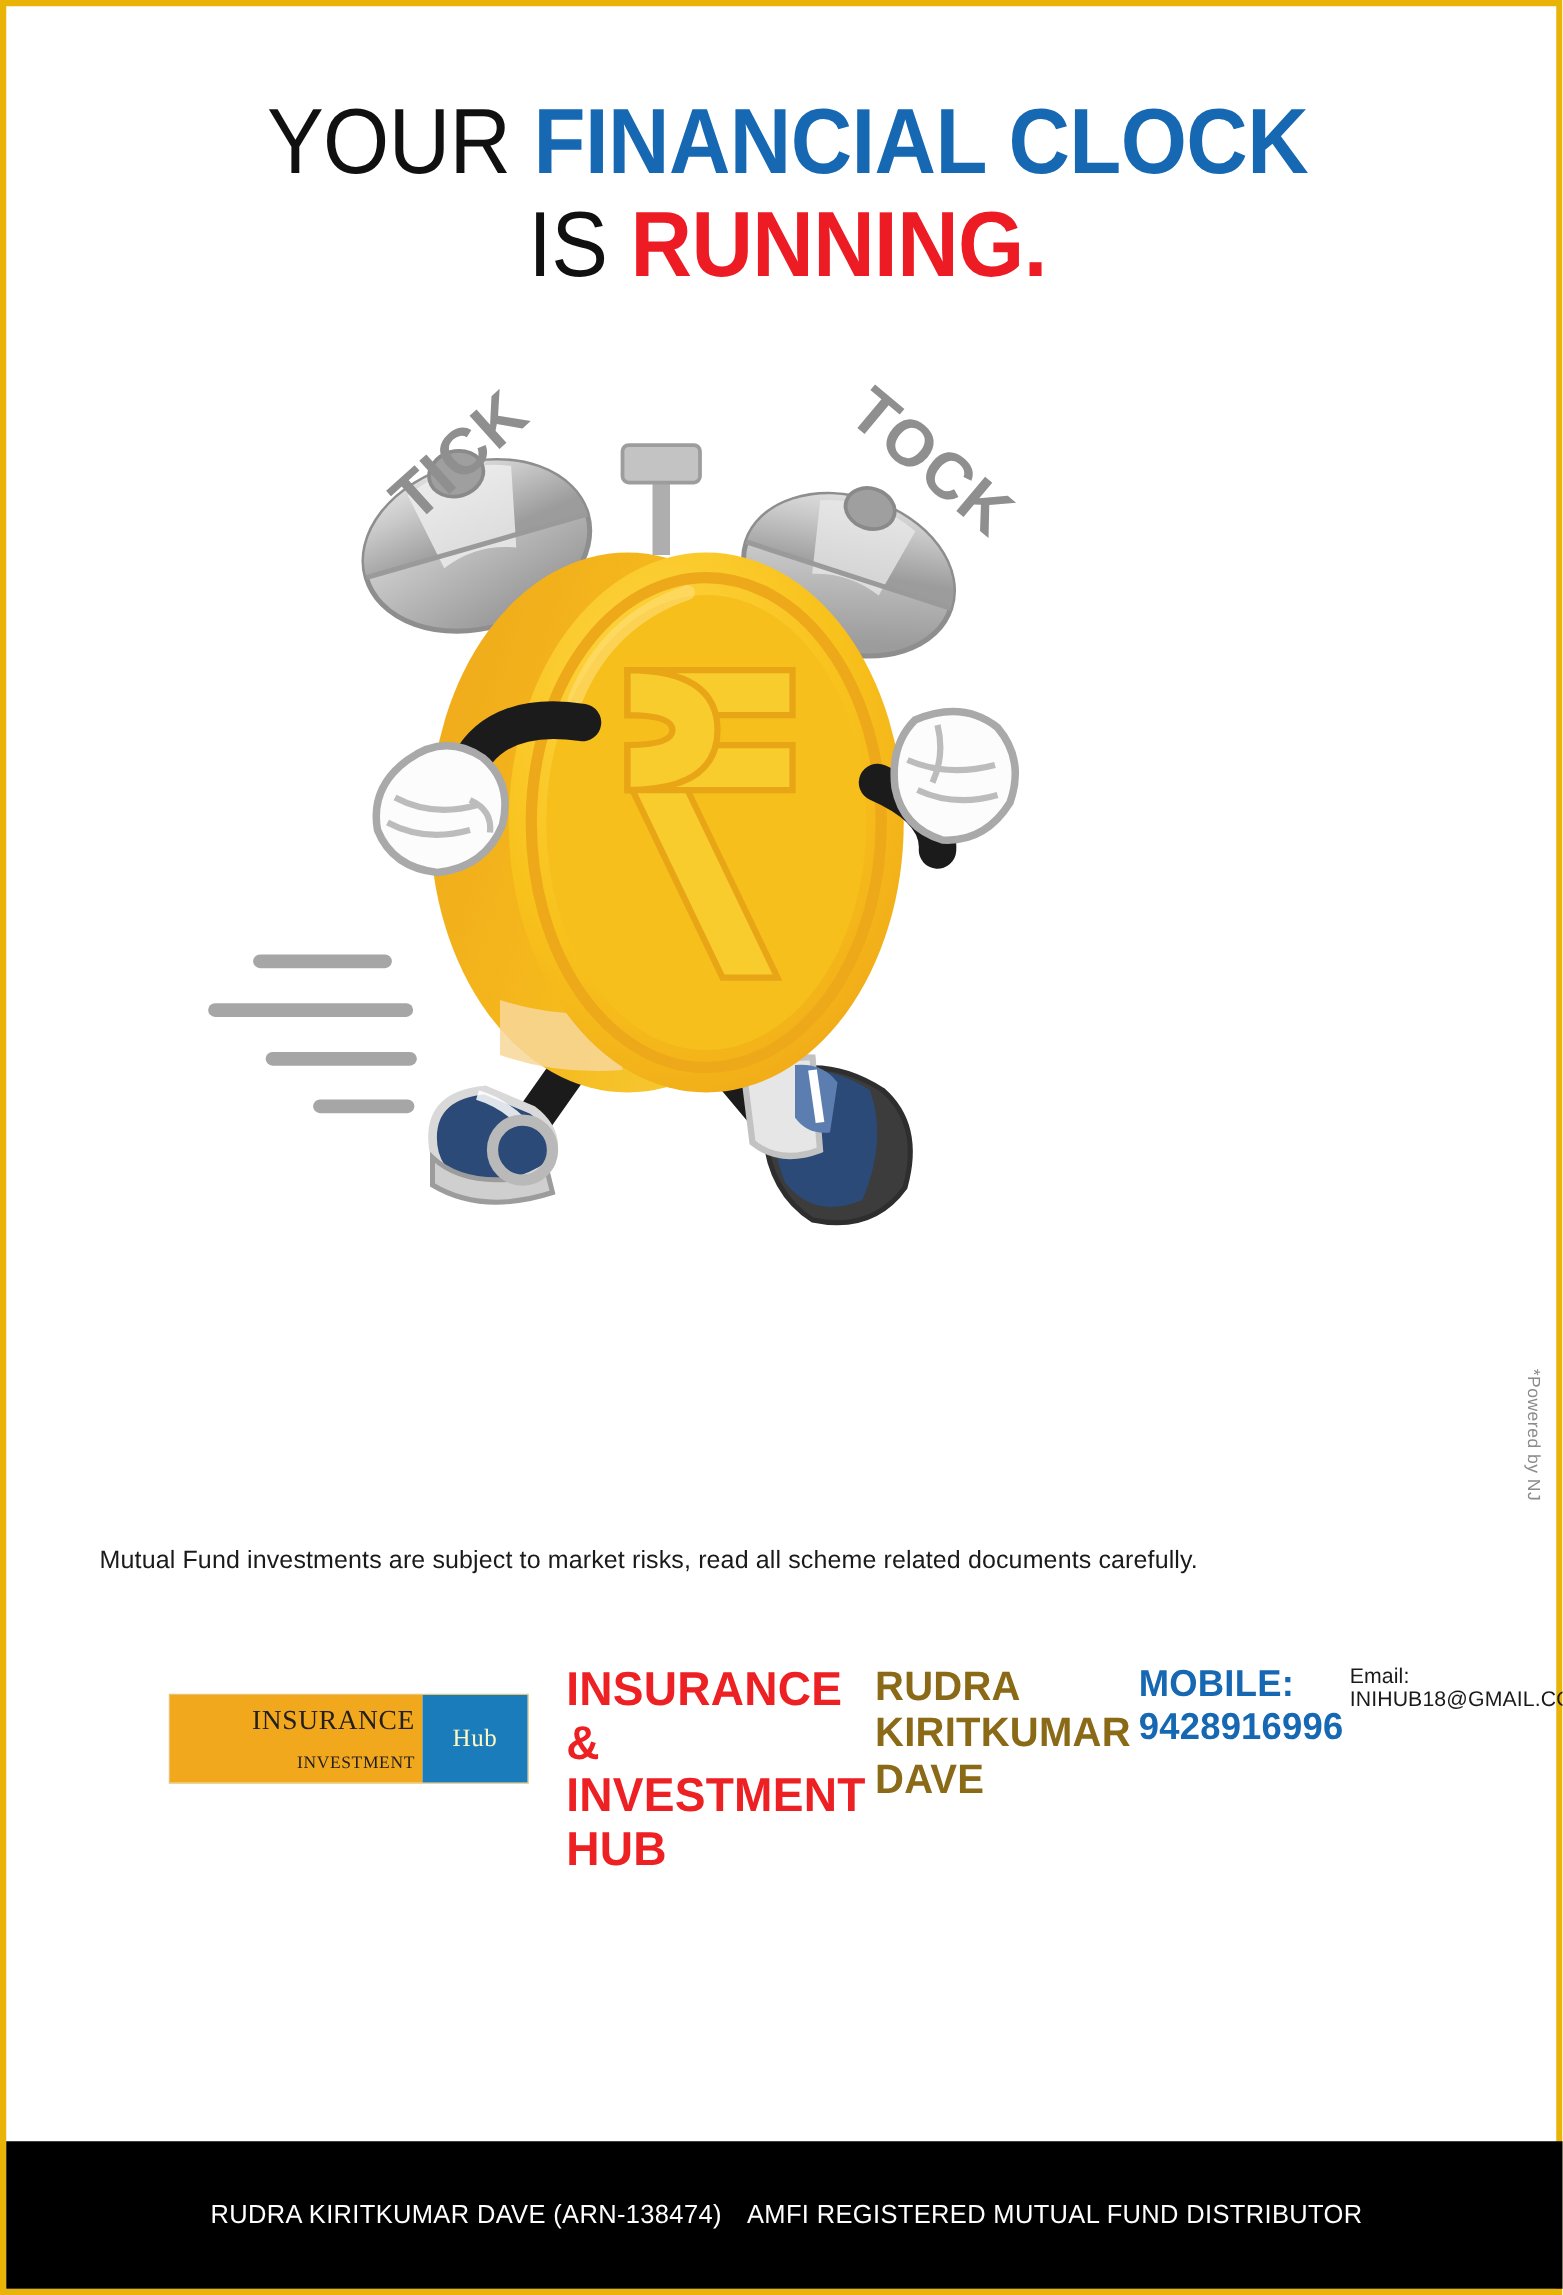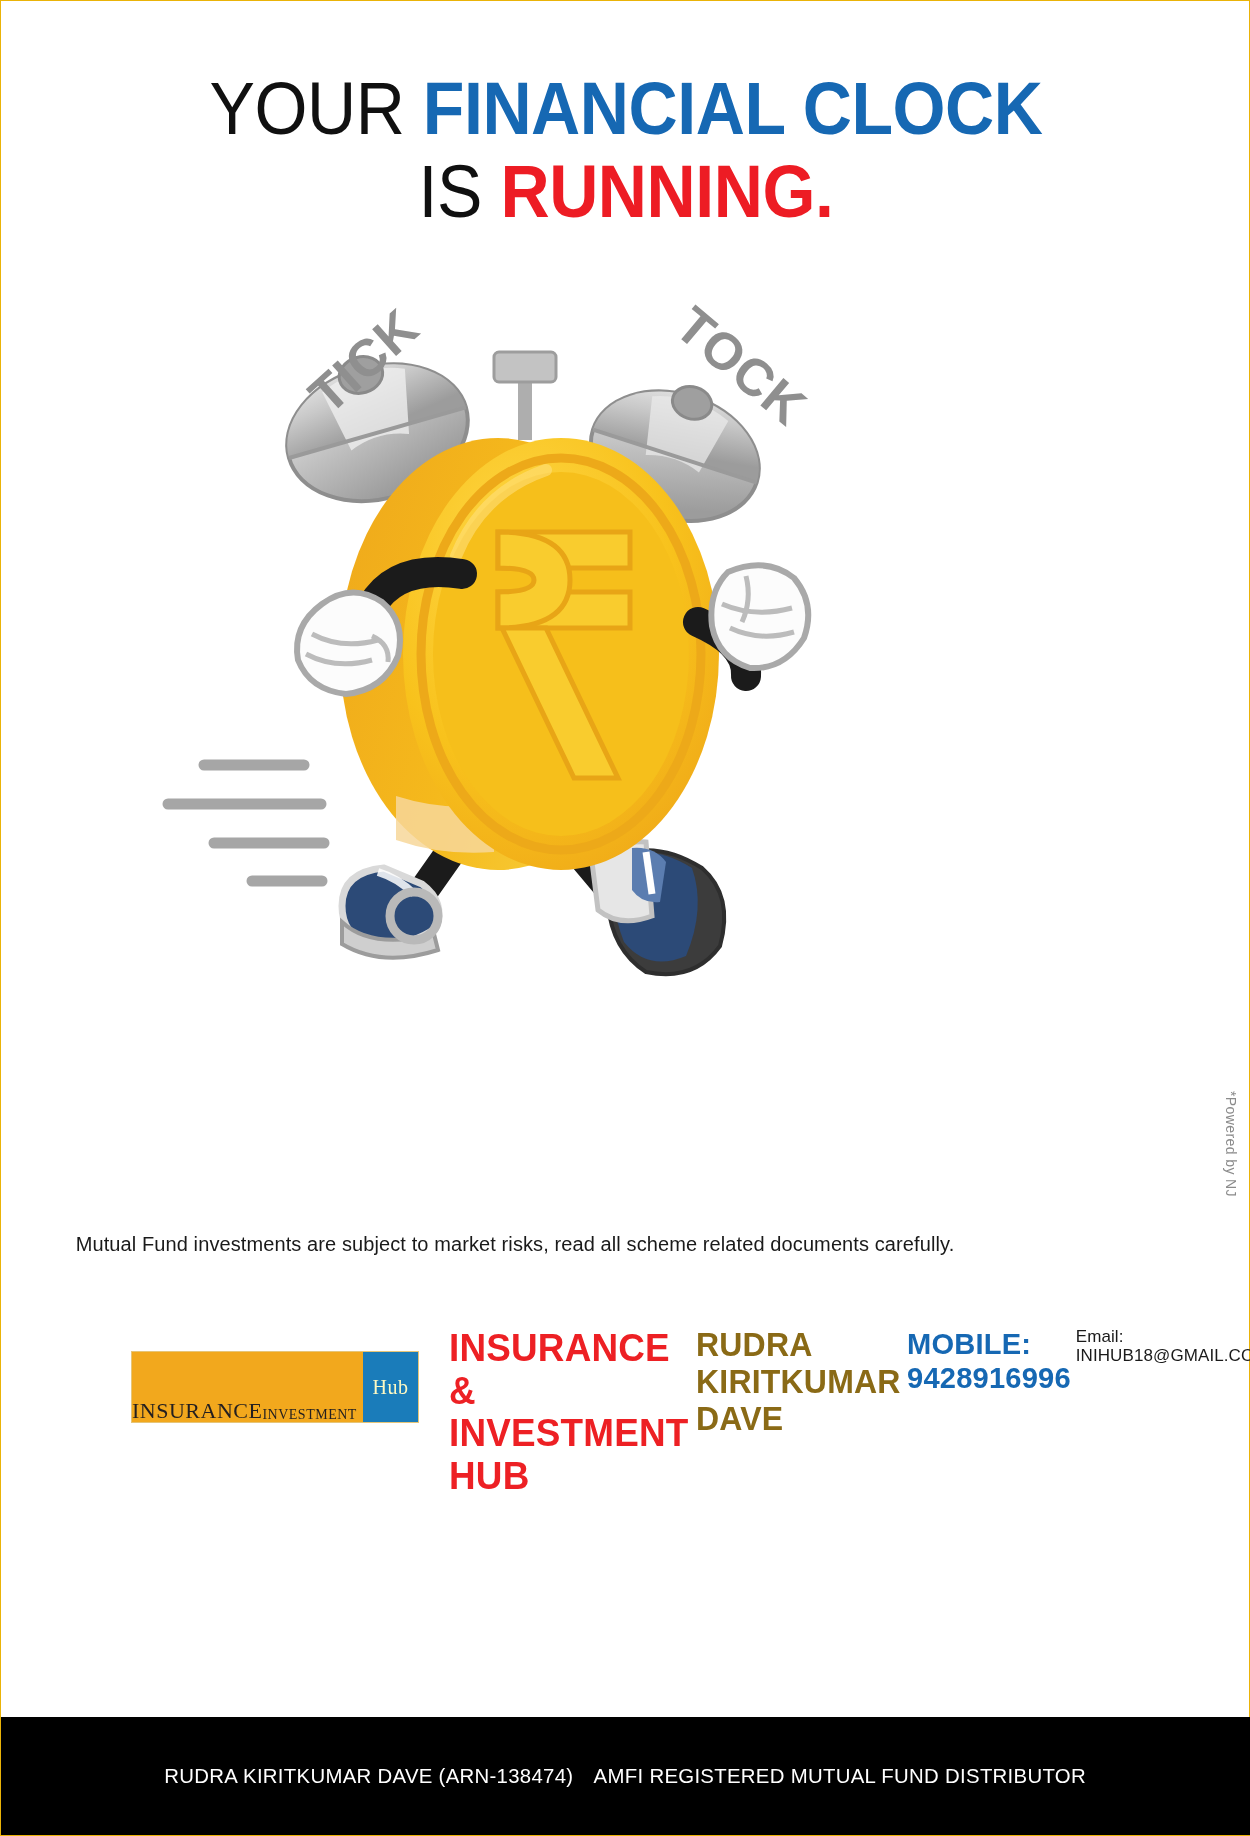--- a/index.html
+++ b/index.html
@@ -6,21 +6,21 @@
   body{
     width:1250px;height:1836px;
     background:#ffffff;
     font-family:"Liberation Sans", sans-serif;
     position:relative;
     overflow:hidden;
   }
   .poster{
     position:absolute;inset:0;
     background:#ffffff;
-    border:1px solid #eab308;
+    border:5px solid #eab308;
     box-sizing:border-box;
   }
 
   
   .headline{
     position:absolute;top:72px;left:0;width:1250px;
     text-align:center;
     line-height:0.98;
   }
   .hl-line{
@@ -103,21 +103,21 @@
   .logo{
     width:288px;height:72px;
     display:flex;flex-shrink:0;
     margin-top:24px;
     border:1px solid #e6c578;
     box-sizing:border-box;
   }
   .logo-left{
     background:#f2a81d;
     flex:1;
-    display:flex;
+    display:flex;flex-direction:column;
     justify-content:center;align-items:flex-end;
     padding-right:6px;
   }
   .logo-l1,.logo-l2{
     font-family:"Liberation Serif", serif;
     color:#231f20;
     line-height:1.0;
     letter-spacing:0.5px;
   }
   .logo-l1{font-size:22px;}

